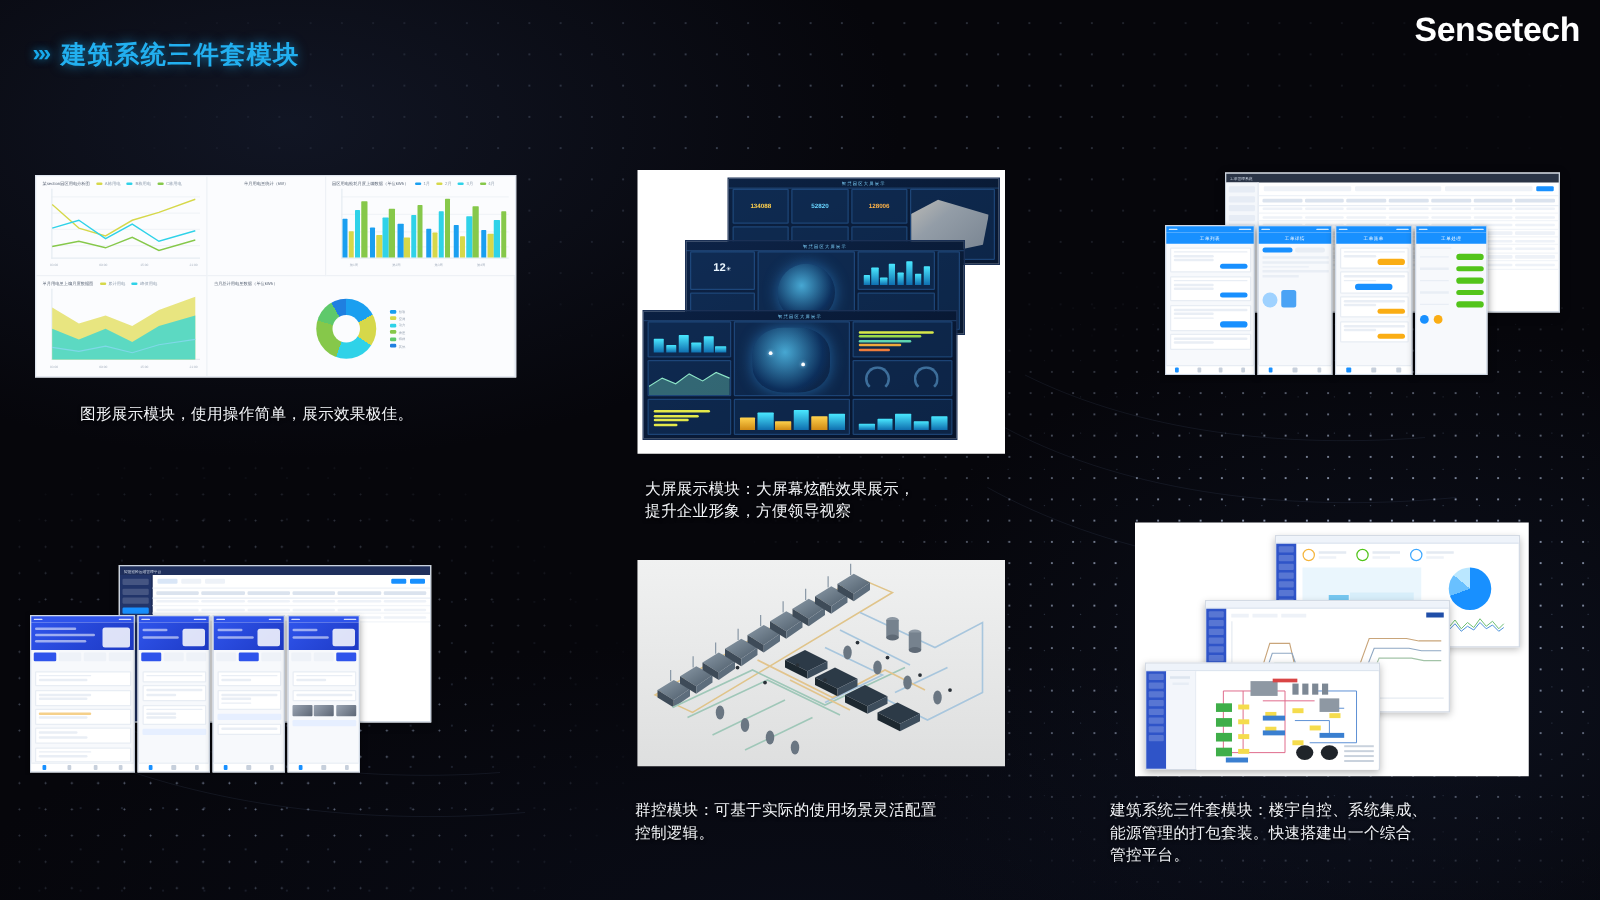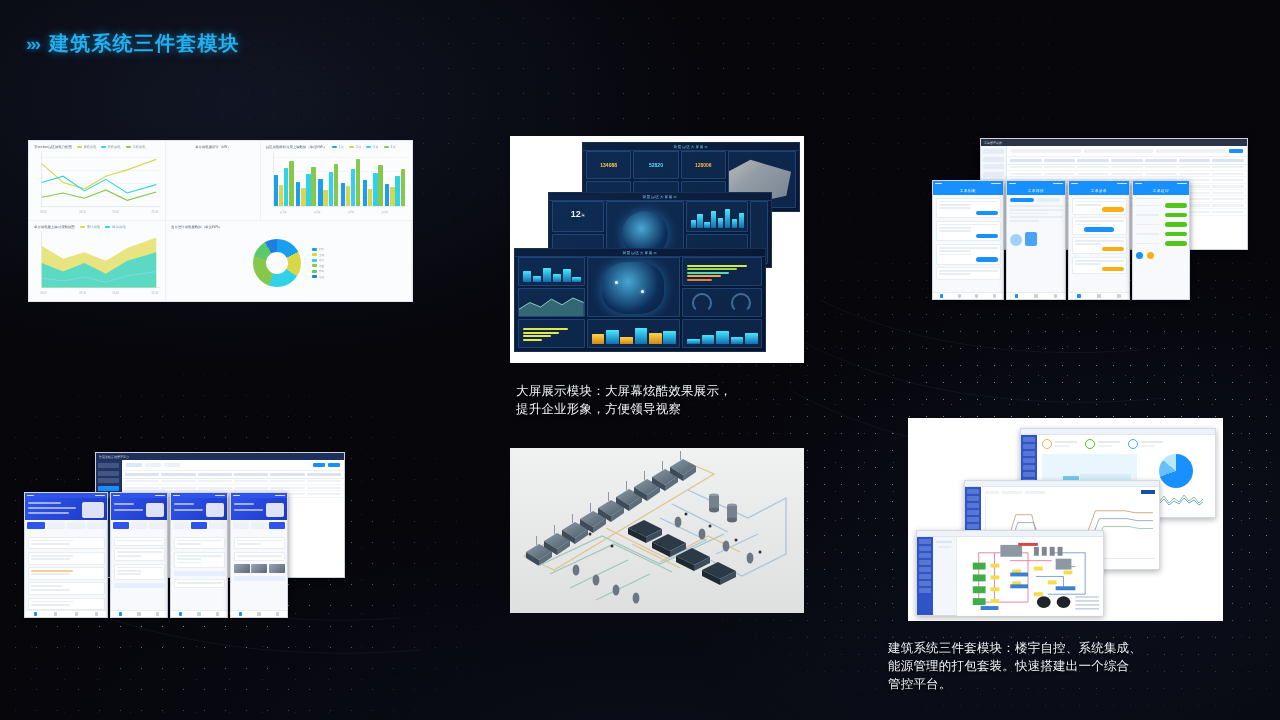--- a/index.html
+++ b/index.html
@@ -224,20 +224,21 @@
       <path d="M790,390 C880,440 1010,470 1160,455"></path>
       <path d="M60,600 C150,640 280,662 420,650"></path>
       <path d="M40,560 C140,604 270,628 400,618"></path>
     </g>
   </svg>
 
   <div class="slide-title">
     <span class="chev">›››</span>
     <span class="title-text">建筑系统三件套模块</span>
   </div>
+  <div class="brand">Sensetech</div>
 
   <div class="shot" id="shot-charts">
     <div class="cgrid">
 
       <div class="cell">
         <div class="ctitle">
           <span>某section园区用电分析图</span>
           <span class="lgd">
               <i style="background:#d6d84a"></i>
               <span>A栋用电</span>
@@ -404,20 +405,21 @@
               </div>
             <div>
                 <i style="background:#1f7fe0"></i>
                 <span>其他</span>
               </div>
           </div>
         </div>
       </div>
     </div>
   </div>
+  <div class="caption" style="left:64px; top:322px; width:360px">图形展示模块，使用操作简单，展示效果极佳。</div>
 
   <div class="shot" id="shot-bigscreen">
 
     <div class="bs bs1">
       <div class="bs-bar">智慧园区大屏展示</div>
       <div class="bs-body" style="grid-template-columns: repeat(3,1fr) 1.5fr; grid-template-rows: 1fr 1fr;">
         <div class="tile kpi">134088</div>
         <div class="tile kpi" style="color:#69d4ff">52820</div>
         <div class="tile kpi" style="color:#ffb347">128006</div>
         <div class="tile" style="grid-row: span 2">
@@ -1183,20 +1185,22 @@
           <circle cx="102" cy="98" r="1.5"></circle>
           <circle cx="128" cy="84" r="1.5"></circle>
         <circle cx="150" cy="96" r="1.5"></circle>
           <circle cx="176" cy="66" r="1.5"></circle>
           <circle cx="200" cy="78" r="1.5"></circle>
         <circle cx="226" cy="92" r="1.5"></circle>
           <circle cx="250" cy="104" r="1.5"></circle>
       </g>
     </svg>
   </div>
+  <div class="caption" style="left:508px; top:639px; width:330px">群控模块：可基于实际的使用场景灵活配置
+控制逻辑。</div>
 
   <div class="shot" id="shot-building">
 
     <div class="bwin" style="left:112px; top:10px; width:196px; height:90px">
       <div class="bwin-top"></div>
       <div class="bwin-side">
           <div></div>
           <div></div>
           <div></div>
           <div></div>

